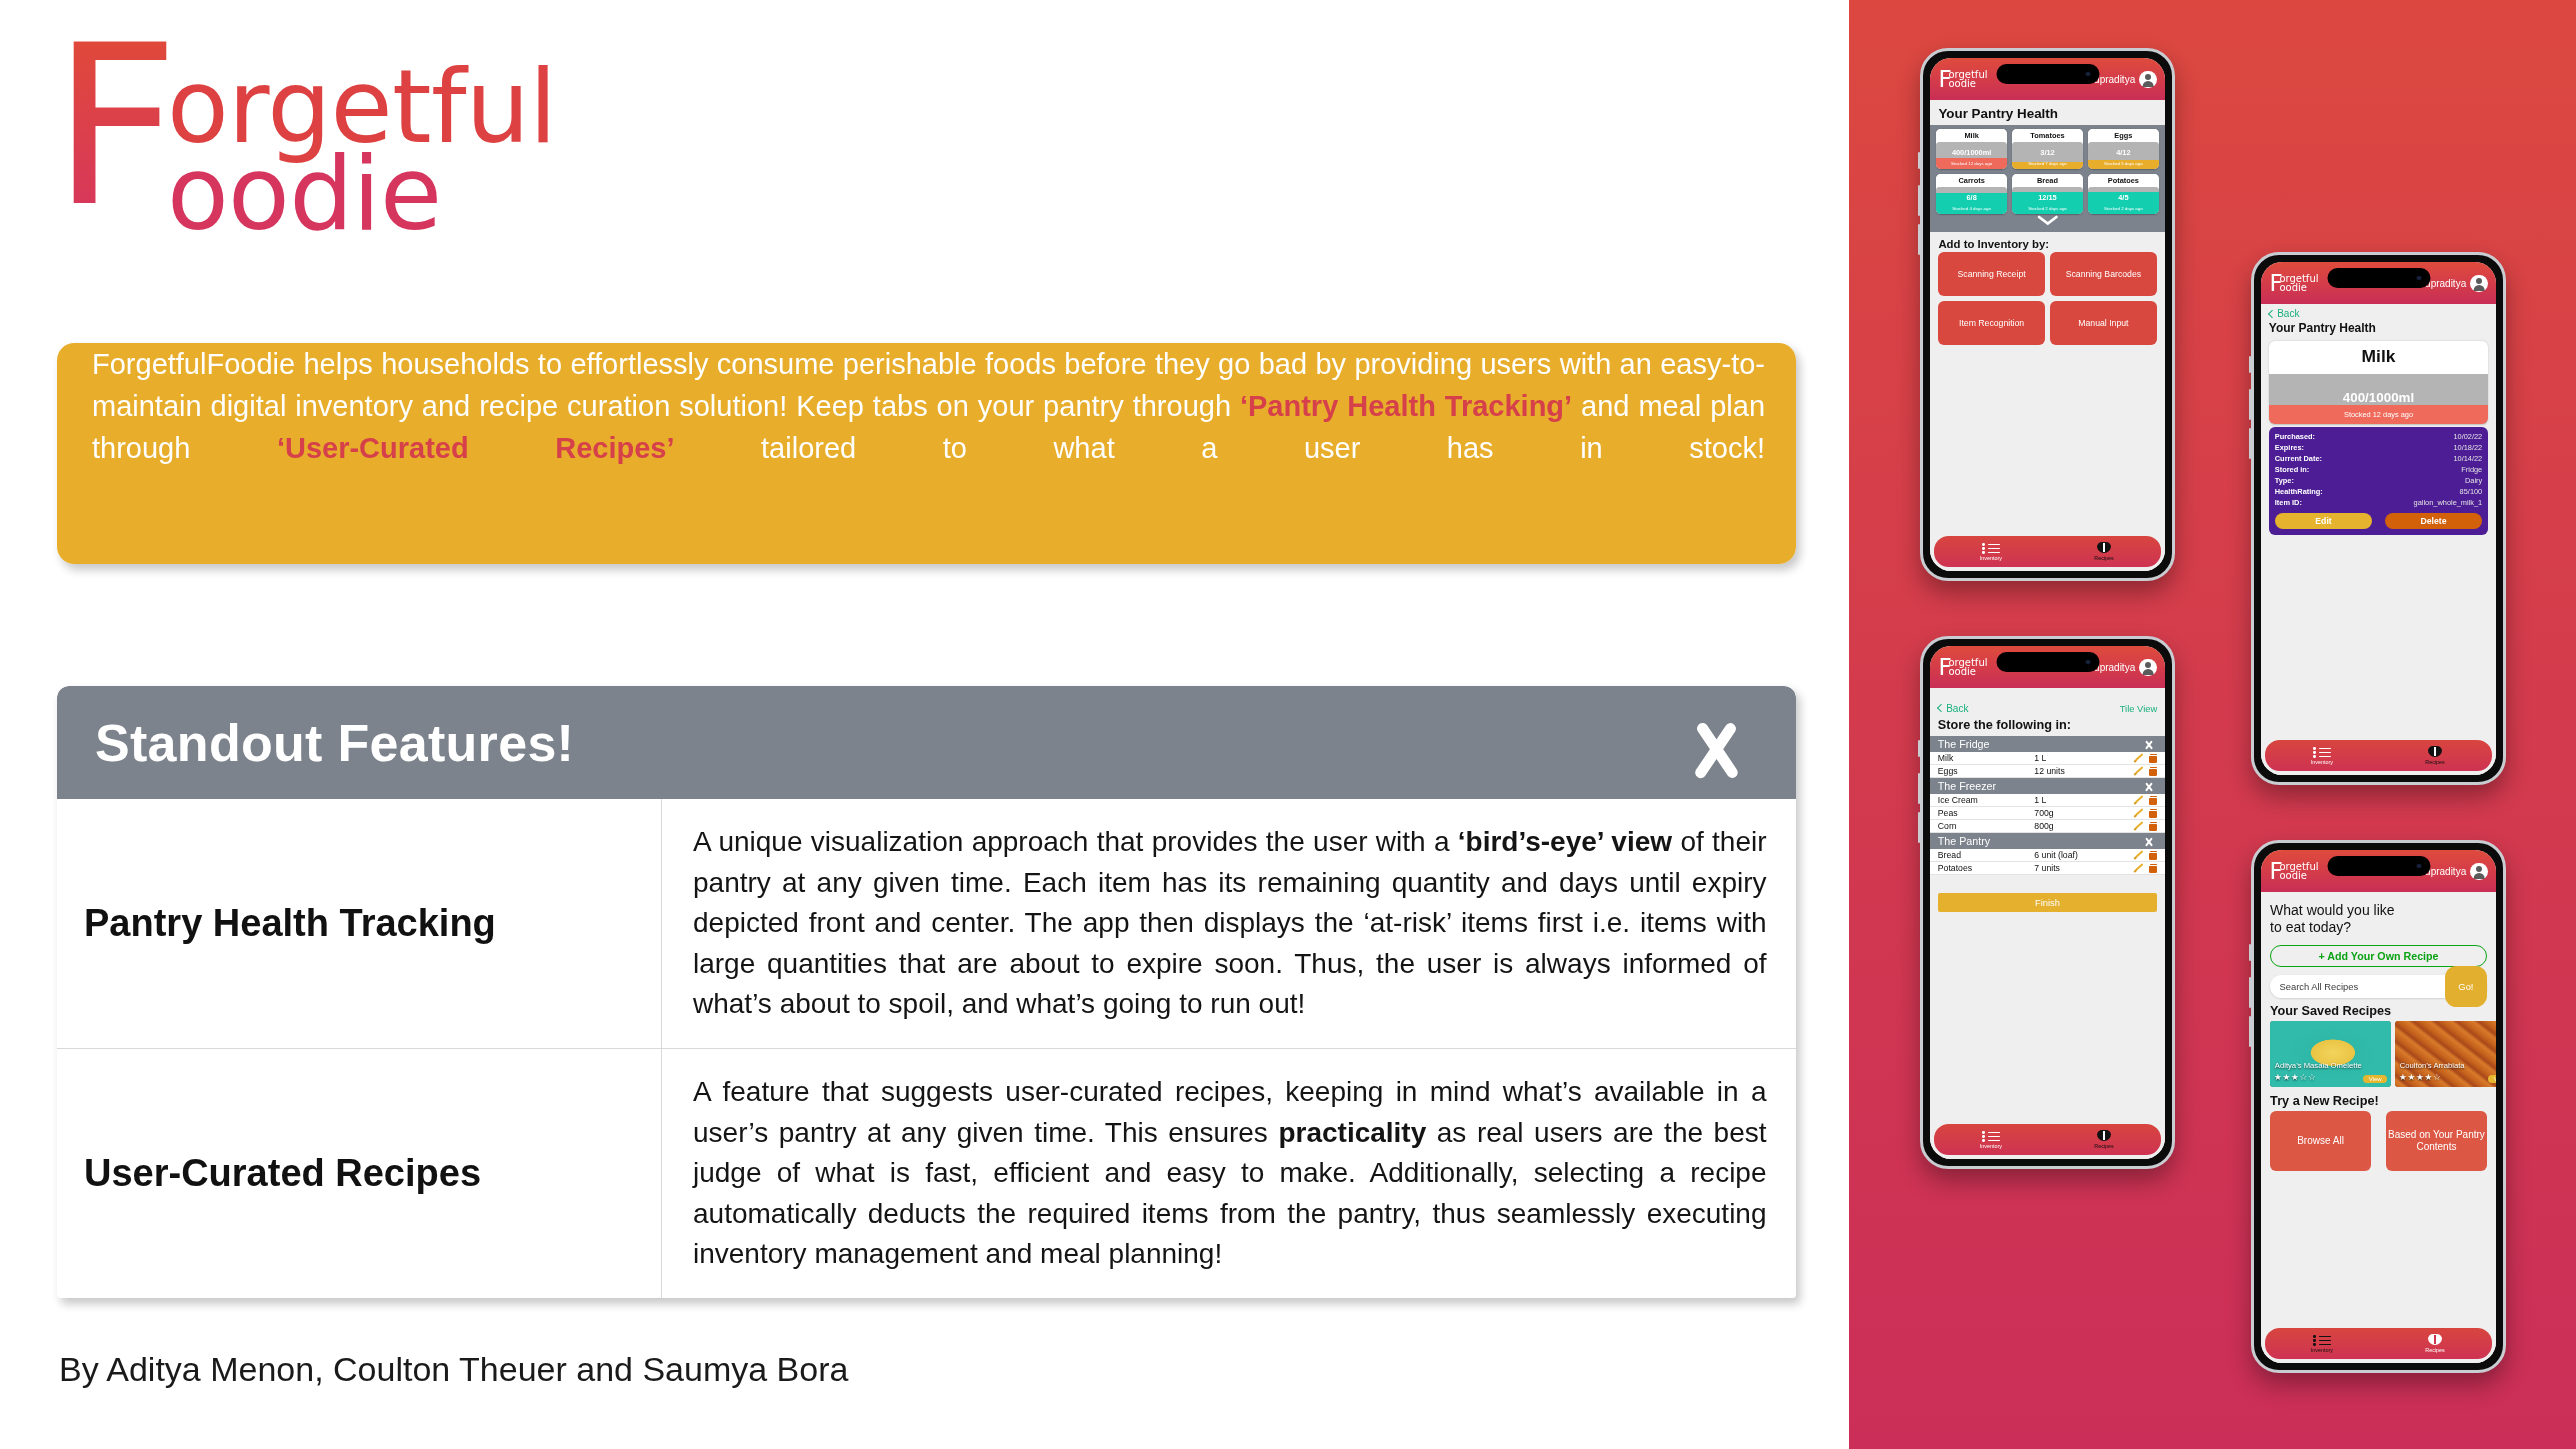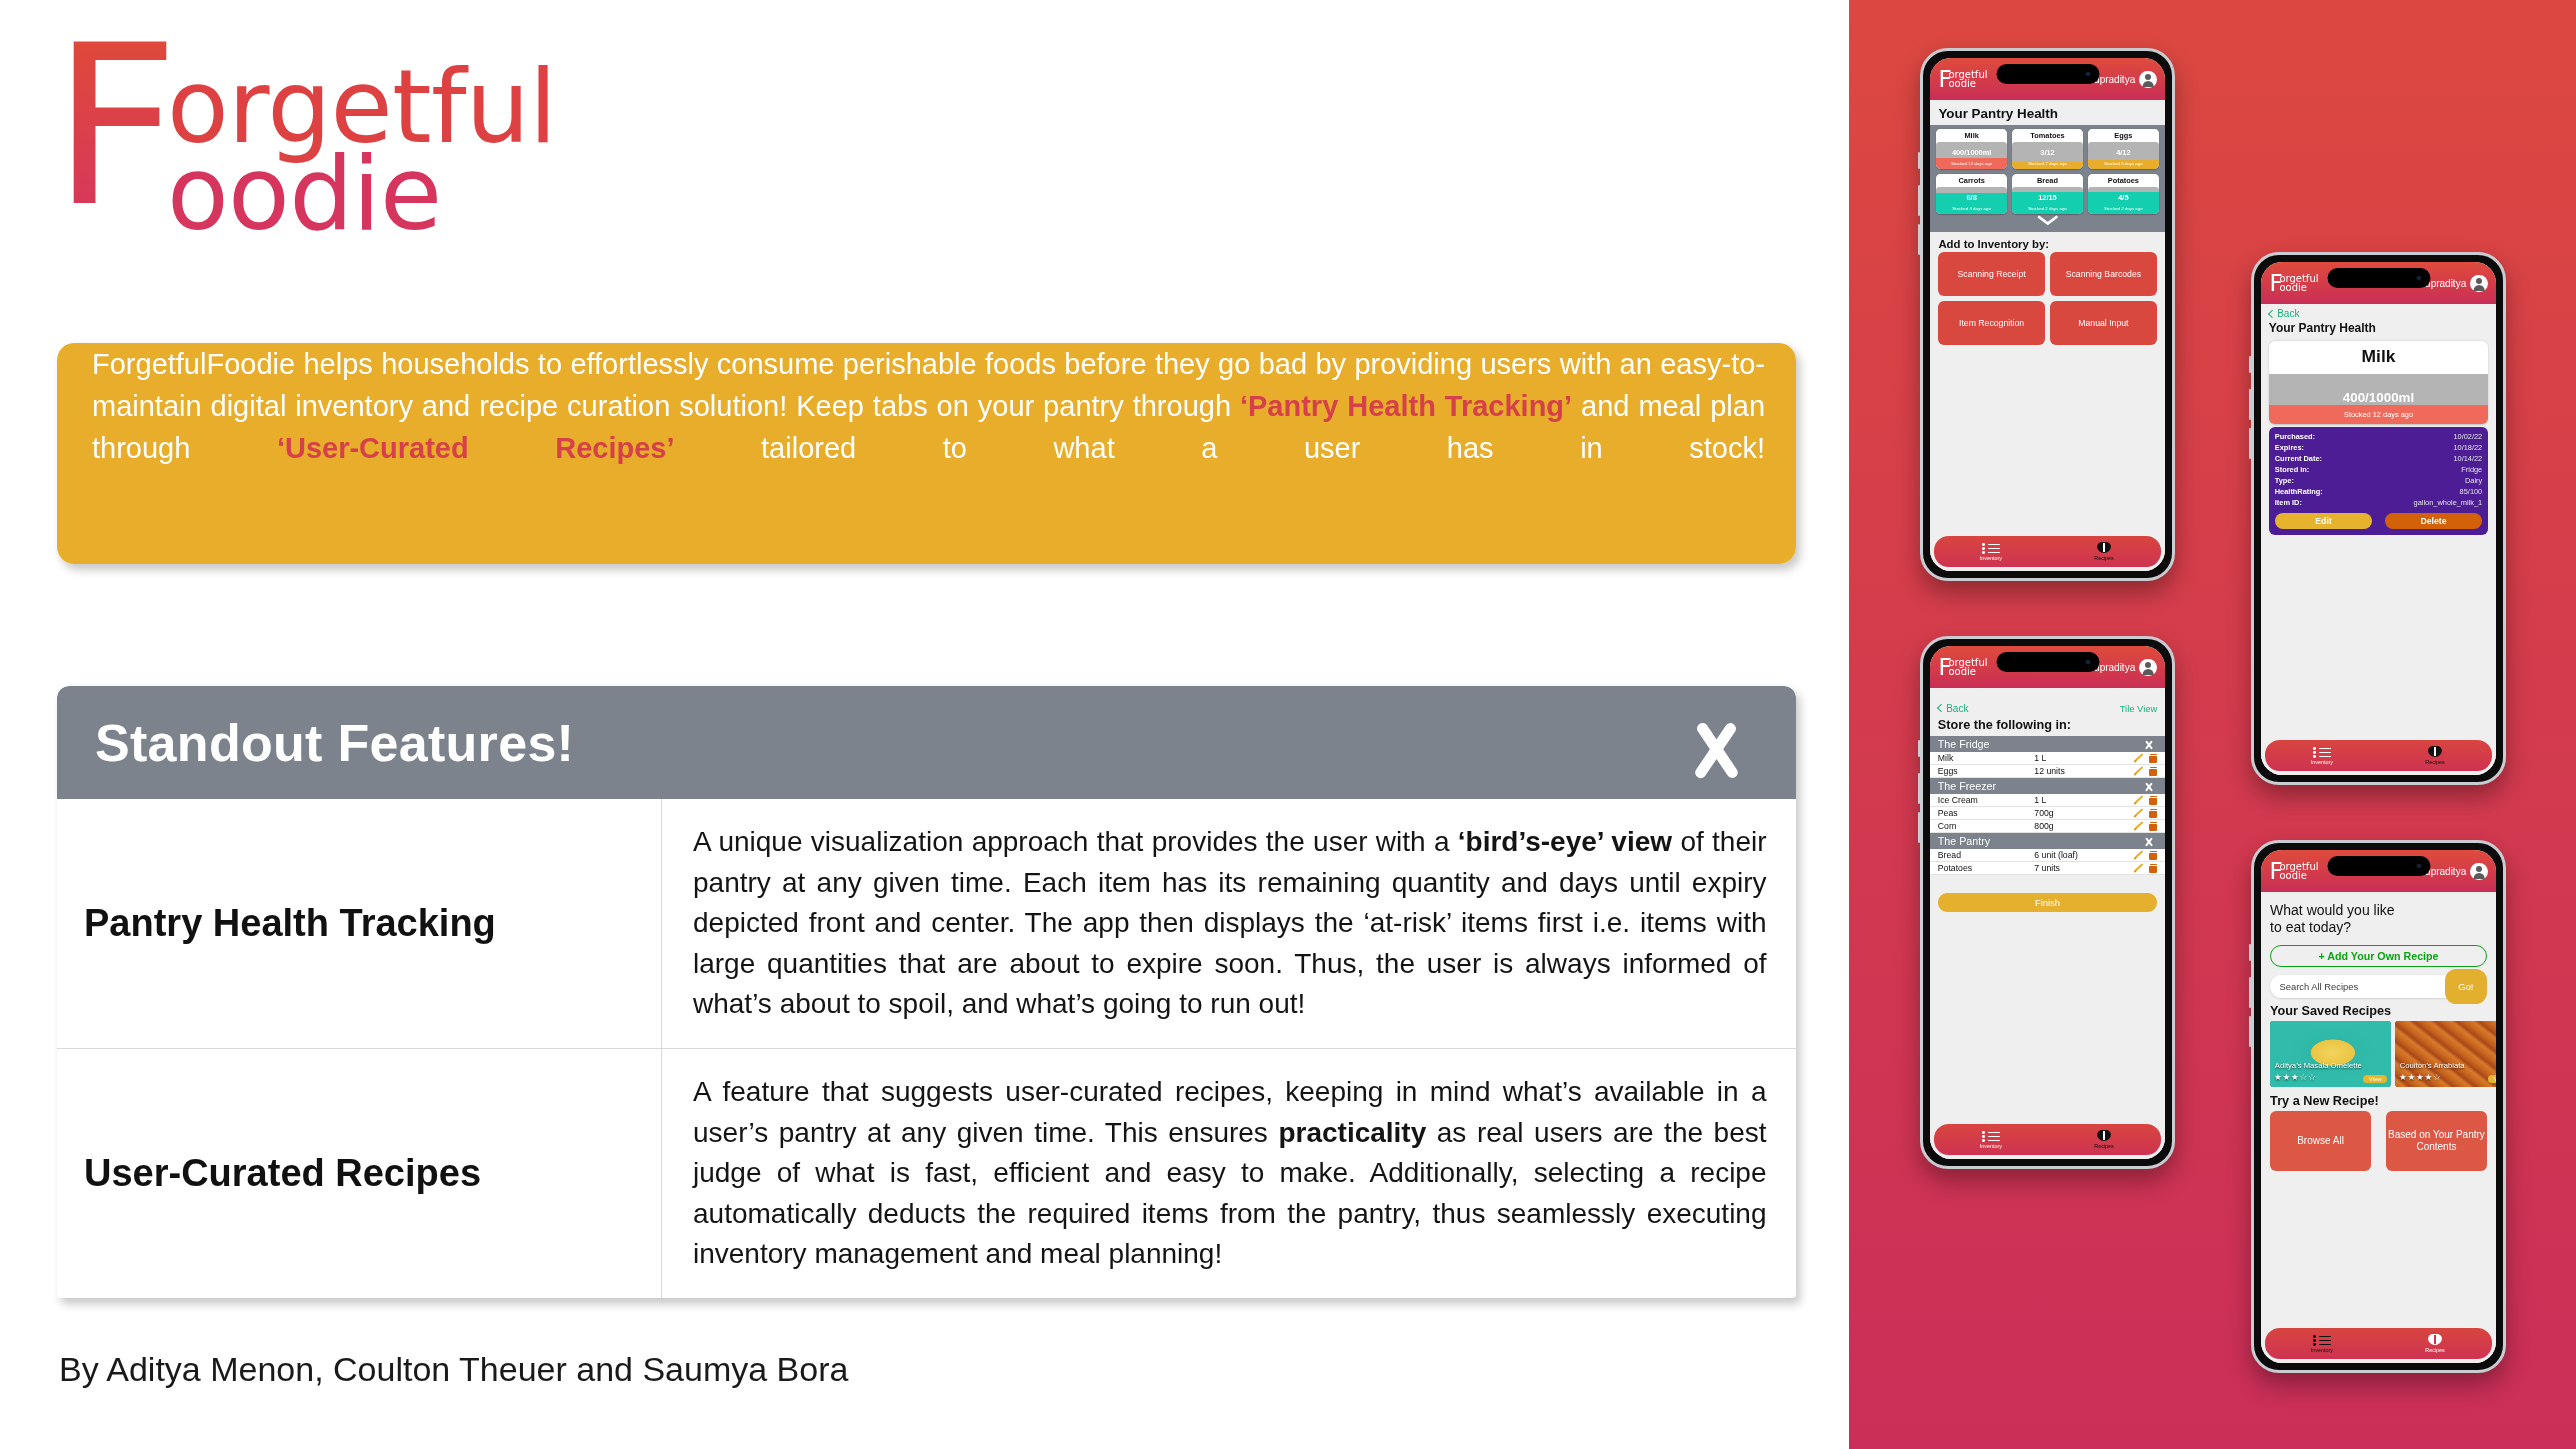--- a/index.html
+++ b/index.html
@@ -231,34 +231,34 @@
   }
   .itemrow .nm{flex:0 0 44%;}
   .itemrow .qt{flex:1;}
   .pencil{width:8.7px;height:8.7px;margin-right:6.7px;position:relative;}
   .pencil:before{content:"";position:absolute;left:0.7px;top:2px;width:8.7px;height:2.3px;background:#E8B02C;transform:rotate(-42deg);border-radius:0.7px;}
   .pencil:after{content:"";position:absolute;left:0px;top:6px;width:2.7px;height:2.3px;background:#D89A1E;transform:rotate(-42deg);}
   .trash{width:8px;height:9.4px;position:relative;}
   .trash:before{content:"";position:absolute;left:0;top:2px;width:8px;height:7.4px;background:#D2610A;border-radius:0.7px 0.7px 1.3px 1.3px;}
   .trash:after{content:"";position:absolute;left:0.7px;top:0px;width:6.7px;height:1.7px;background:#D2610A;border-radius:0.7px;}
   .finishwrap{padding:17.4px 7.4px 0;}
-  .finishbtn{background:#E4B02E;color:#fff;font-size:9.4px;text-align:center;border-radius:9px;padding:4px 0;font-weight:500;}
+  .finishbtn{background:#E4B02E;color:#fff;font-size:9.4px;text-align:center;border-radius:2px;padding:4px 0;font-weight:500;}
 
   
   .q{font-size:14px;font-weight:500;color:#111;padding:9.4px 8.7px 0;line-height:1.22;}
   .addrecipe{
     margin:9.4px 8.7px 0;border:1.6px solid #0AA313;border-radius:12px;color:#0AA313;
     text-align:center;font-size:10.7px;font-weight:600;padding:4px 0;
   }
   .searchrow{
     margin:7.4px 8.7px 0;background:#fff;border-radius:12px;display:flex;align-items:center;
     justify-content:space-between;padding:0 0 0 9.4px;height:23px;box-shadow:0 0.7px 2px rgba(0,0,0,.15);
   }
   .searchrow .ph{font-size:9.4px;color:#3c3c3c;}
-  .gobtn{background:#E3AF2E;color:#fff;font-size:9.4px;font-weight:500;border-radius:11.4px;height:35px;
+  .gobtn{background:#E3AF2E;color:#fff;font-size:9.4px;font-weight:500;border-radius:11.4px;height:41px;
     display:flex;align-items:center;justify-content:center;width:42px;}
   .savedhdr{font-size:12.7px;font-weight:600;color:#111;padding:6.7px 8.7px 2.7px;}
   .cards{display:flex;gap:4px;padding:0 0 0 8.7px;}
   .rcard{position:relative;width:121px;height:66px;border-radius:3.4px;overflow:hidden;flex:0 0 121px;}
   .rcard .img{position:absolute;inset:0;}
   .rcard.c1 .img{background:
       radial-gradient(ellipse 47px 28px at 52% 48%, #F3D45C 0%, #EAC444 46%, #2FB8A8 48%, #30BBAA 100%),
       linear-gradient(180deg,#6d6257 0%,#4f4438 100%);}
   .rcard.c2 .img{background:
       repeating-linear-gradient(38deg,#C4611C 0px,#D87A2A 6px,#A8481A 9.4px,#C4611C 13.4px),

